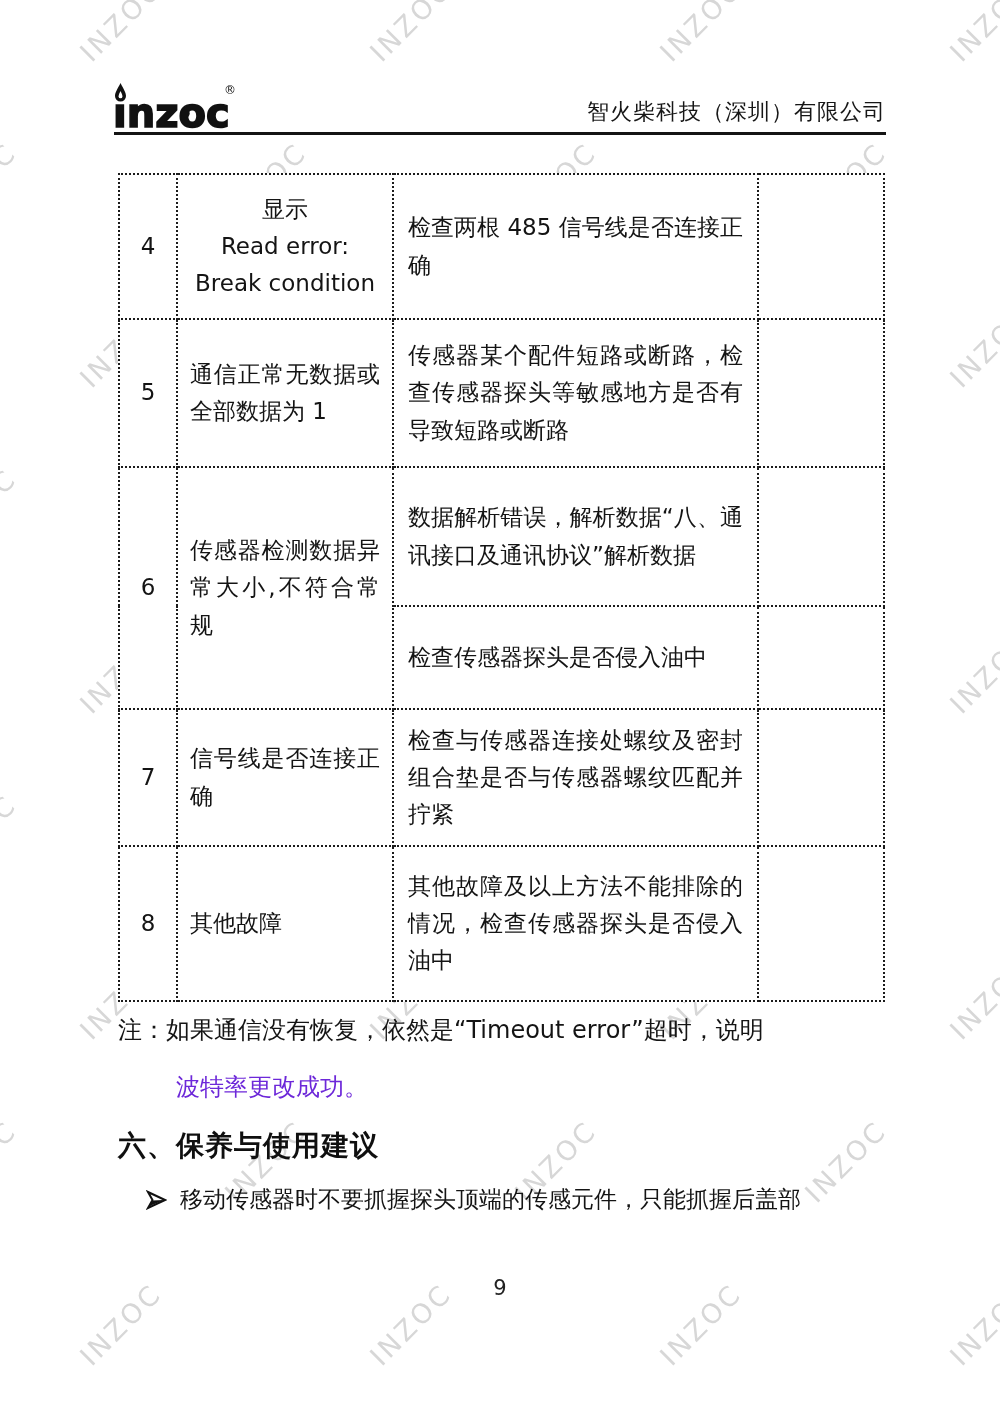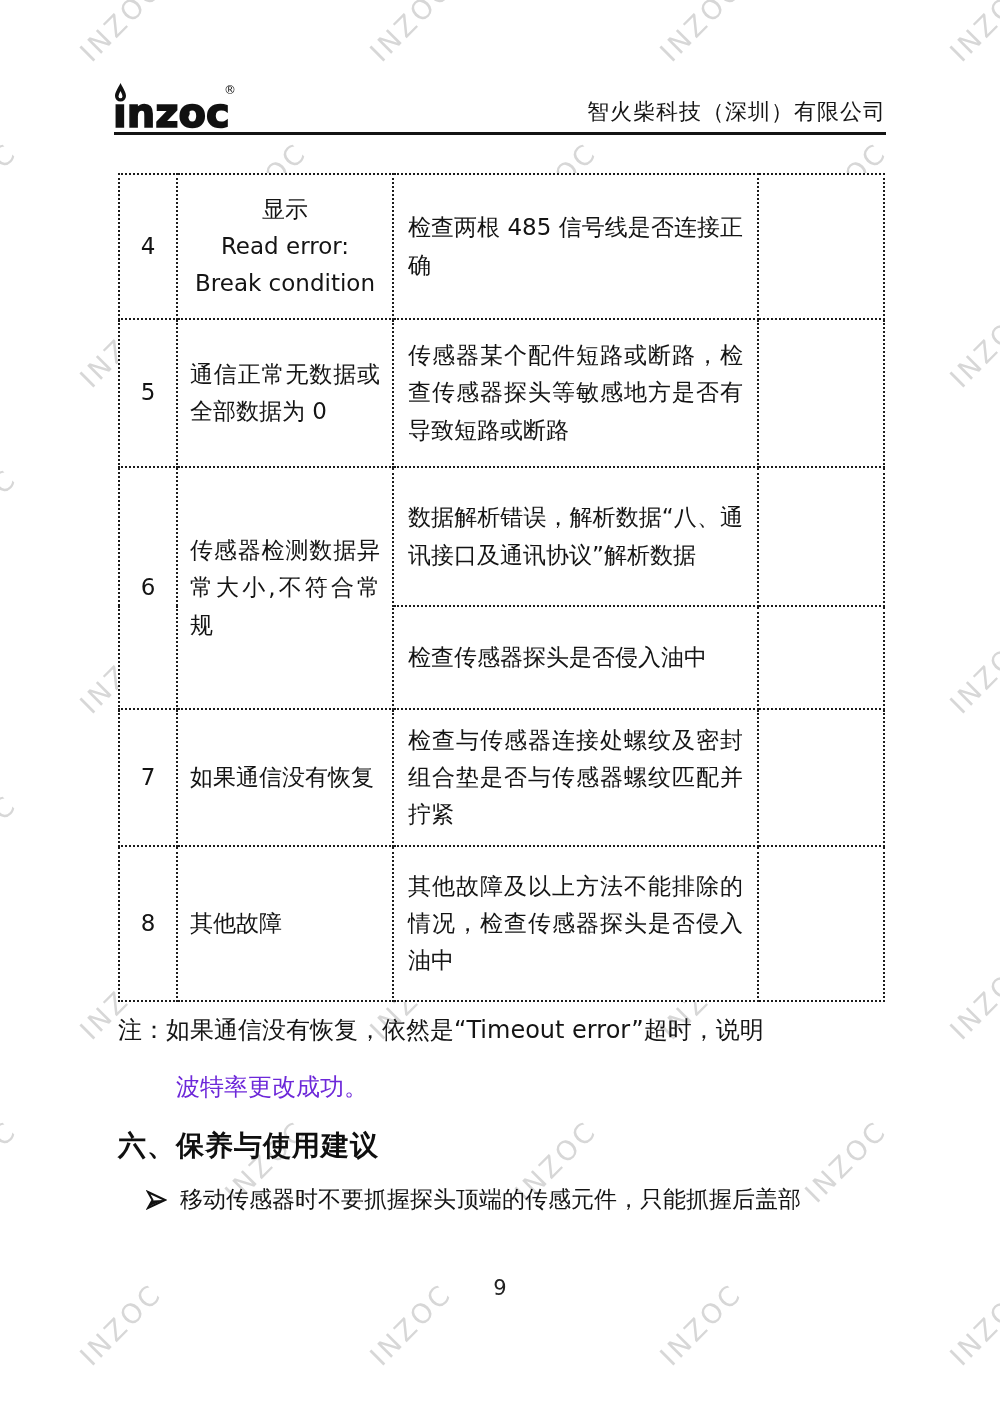--- a/index.html
+++ b/index.html
@@ -129,37 +129,37 @@
           <td class="sym center">
             <span class="symline">显示</span>
             <span class="symline">Read error:</span>
             <span class="symline">Break condition</span>
           </td>
           <td class="sol">检查两根 485 信号线是否连接正确</td>
           <td class="blank"></td>
         </tr>
         <tr style="height:148px">
           <td class="num">5</td>
-          <td class="sym">通信正常无数据或全部数据为 0</td>
+          <td class="sym">通信正常无数据或全部数据为 1</td>
           <td class="sol">传感器某个配件短路或断路，检查传感器探头等敏感地方是否有导致短路或断路</td>
           <td class="blank"></td>
         </tr>
         <tr style="height:139px">
           <td class="num" rowspan="2">6</td>
           <td class="sym" rowspan="2">传感器检测数据异常大小,不符合常规</td>
           <td class="sol">数据解析错误，解析数据“八、通讯接口及通讯协议”解析数据</td>
           <td class="blank"></td>
         </tr>
         <tr style="height:103px">
           <td class="sol">检查传感器探头是否侵入油中</td>
           <td class="blank"></td>
         </tr>
         <tr style="height:137px">
           <td class="num">7</td>
-          <td class="sym">如果通信没有恢复</td>
+          <td class="sym">信号线是否连接正确</td>
           <td class="sol">检查与传感器连接处螺纹及密封组合垫是否与传感器螺纹匹配并拧紧</td>
           <td class="blank"></td>
         </tr>
         <tr style="height:155px">
           <td class="num">8</td>
           <td class="sym">其他故障</td>
           <td class="sol">其他故障及以上方法不能排除的情况，检查传感器探头是否侵入油中</td>
           <td class="blank"></td>
         </tr>
       </tbody>

